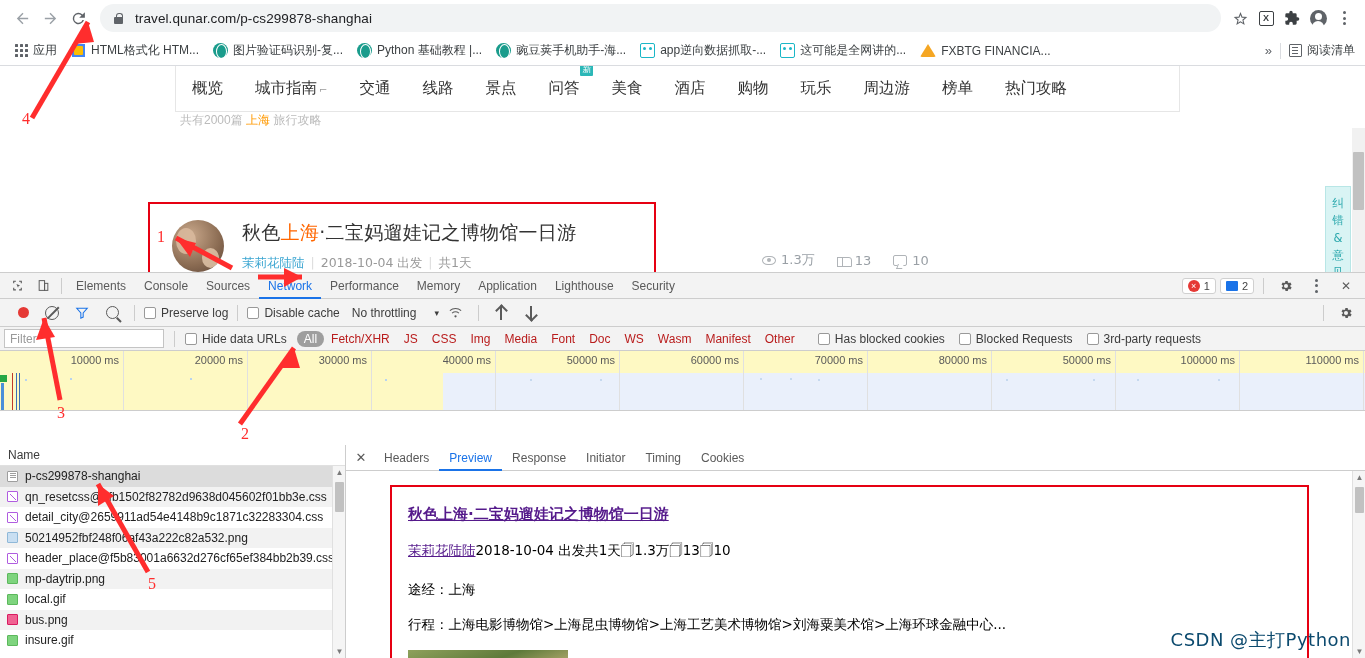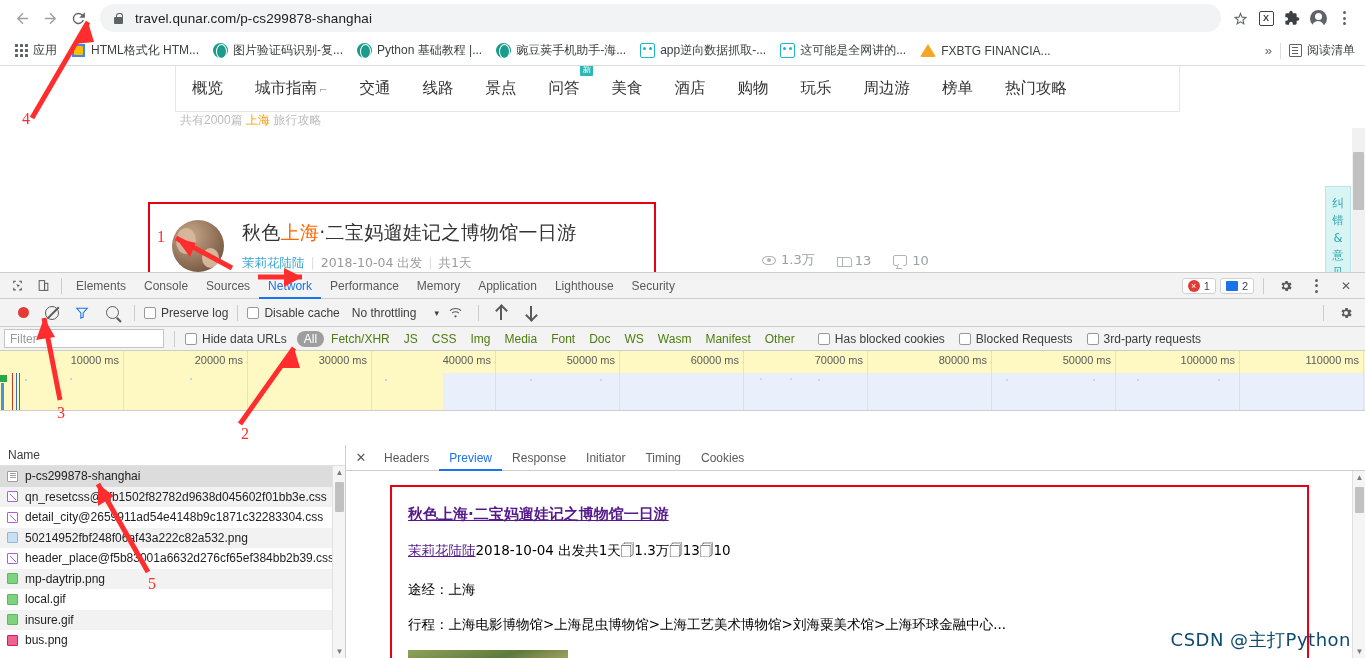--- a/index.html
+++ b/index.html
@@ -148,21 +148,21 @@
   .arrow-dn-ico::before{content:"";position:absolute;left:5px;top:0;width:2px;height:14px;background:#5a5a5a;}
   .arrow-dn-ico::after{content:"";position:absolute;left:2.5px;bottom:0;width:7px;height:7px;
     border-right:2px solid #5a5a5a;border-bottom:2px solid #5a5a5a;transform:rotate(45deg);}
 
   .dt-filterbar { height:24px; display:flex; align-items:center; background:#f3f3f3;
                   border-bottom:1px solid #cdcdcd; }
   .filter-input { width:160px; height:19px; border:1px solid #c4c4c4; background:#fff; margin-left:4px;
                   padding:0 5px; font-size:12px; color:#999; display:flex; align-items:center; }
   .filter-sep { width:1px;height:16px;background:#ccc;margin:0 10px; }
   .type-list { display:flex; align-items:center; gap:0px; }
-  .type-item { padding:1px 7px; border-radius:9px; white-space:nowrap; color:#4d7c0f; }
+  .type-item { padding:1px 7px; border-radius:9px; white-space:nowrap; color:#b91c1c; }
   .type-item.sel { background:#9e9e9e; color:#fff; }
   .chk-group { display:flex; align-items:center; gap:14px; margin-left:16px; }
 
   .overview { position:relative; height:60px; background:#fef9c3; border-bottom:1px solid #cdcdcd; overflow:hidden; }
   .ov-ruler { position:absolute; left:0; top:0; right:0; height:22px; }
   .ov-tick { position:absolute; top:0; height:60px; border-right:1px solid #e0e0e0; }
   .ov-tick span { position:absolute; right:4px; top:3px; font-size:11px; color:#5a5a5a; white-space:nowrap; }
   .ov-shade { position:absolute; top:22px; bottom:0; background:#eaf0fb; }
   .ov-bars { position:absolute; left:0; top:22px; height:38px; right:0; }
   .ov-bars i { position:absolute; display:block; }
@@ -613,26 +613,26 @@
           </div>
           <div class="req-row">
             <span class="ftype imggreen"></span>
             <span>mp-daytrip.png</span>
           </div>
           <div class="req-row">
             <span class="ftype imggreen"></span>
             <span>local.gif</span>
           </div>
           <div class="req-row">
+            <span class="ftype imgpink"></span>
+            <span>bus.png</span>
+          </div>
+          <div class="req-row">
             <span class="ftype imggreen"></span>
             <span>insure.gif</span>
-          </div>
-          <div class="req-row">
-            <span class="ftype imgpink"></span>
-            <span>bus.png</span>
           </div>
         </div>
         <div class="req-scroll">
           <span class="up">▲</span>
           <span class="thm"></span>
           <span class="dn">▼</span>
         </div>
       </div>
 
       <div class="detail-panel">

